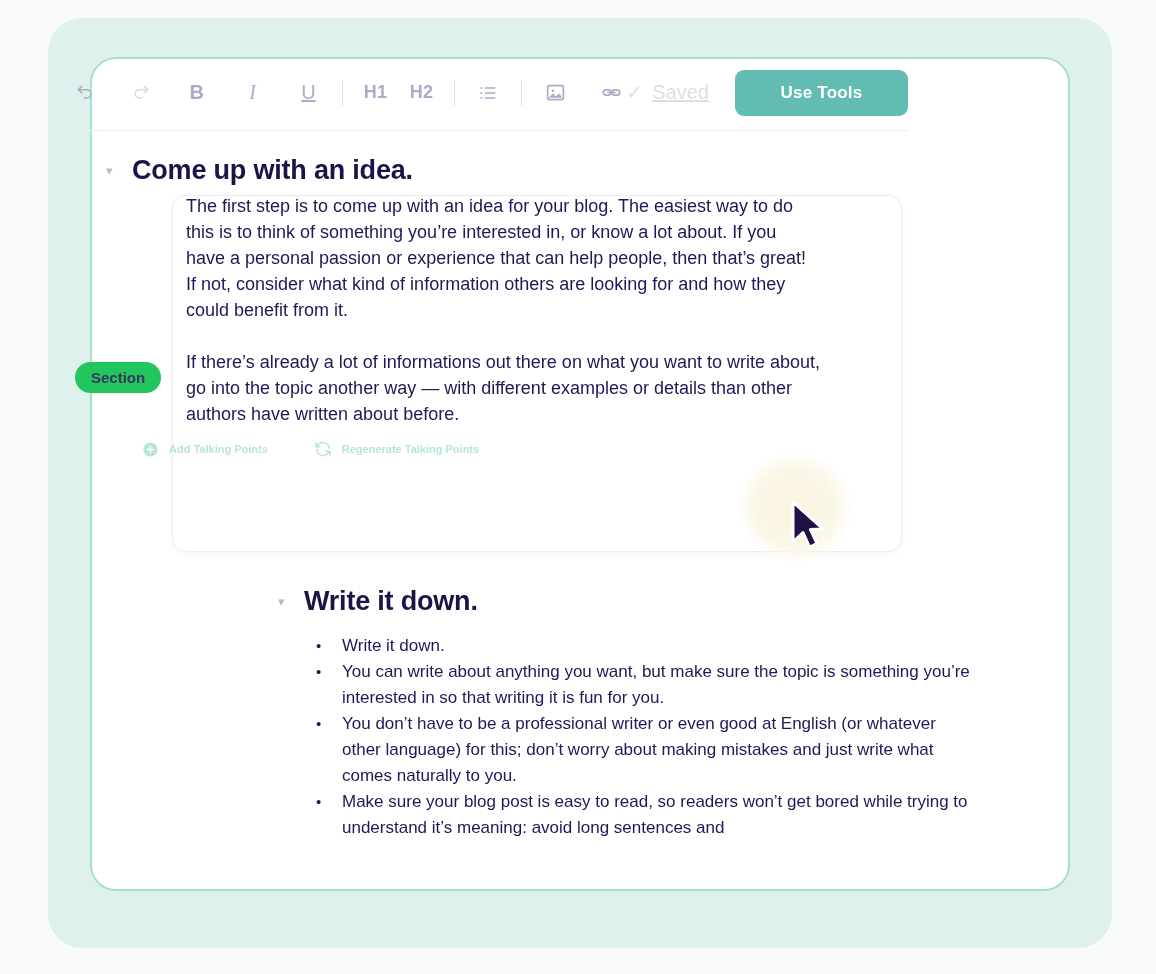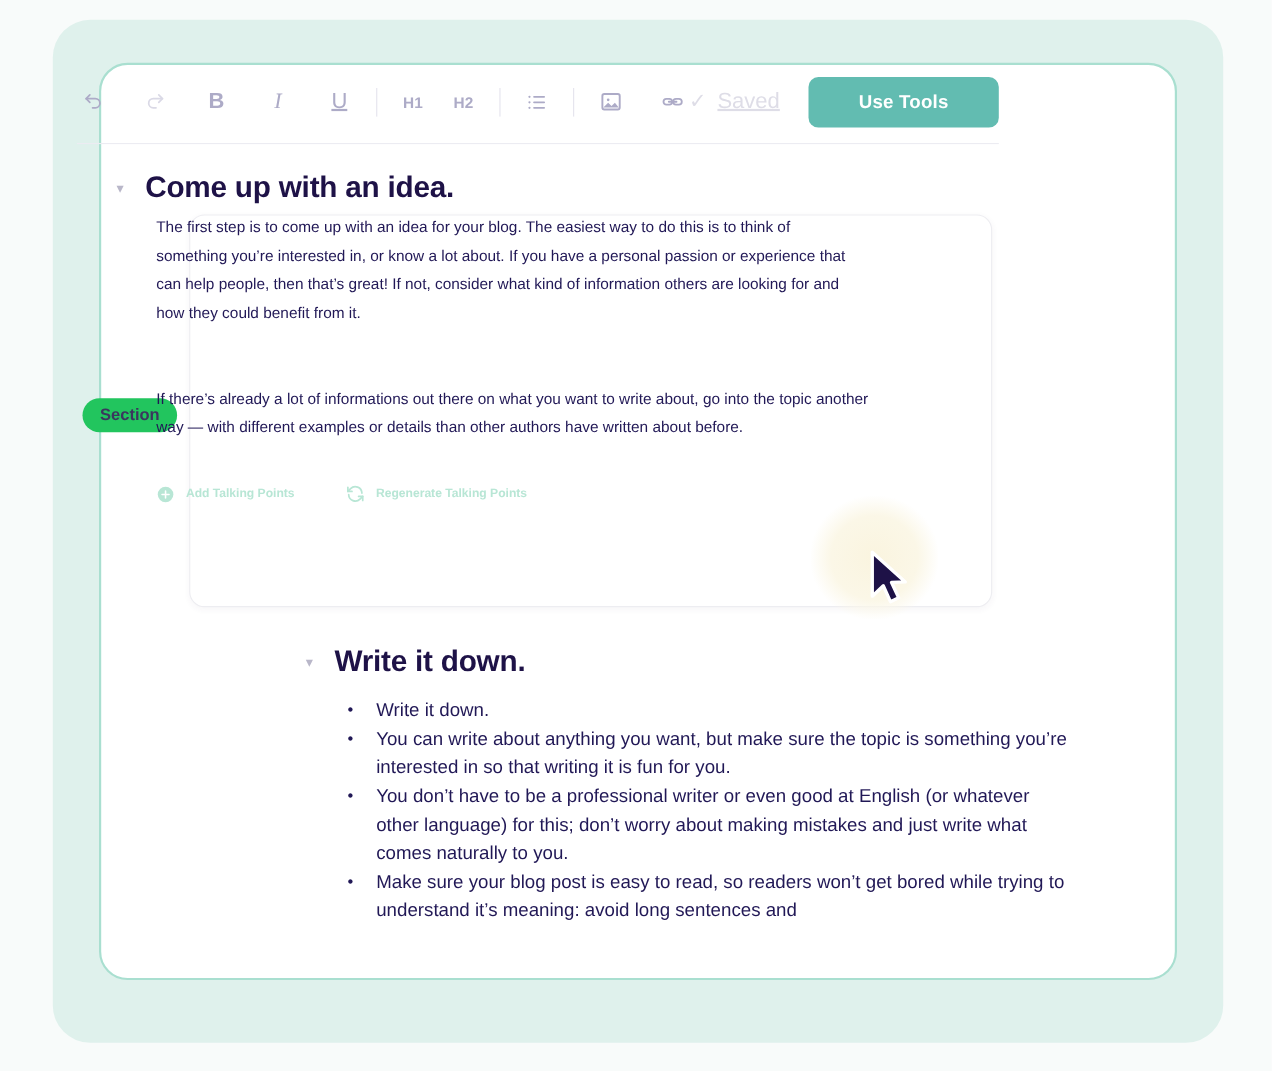--- a/index.html
+++ b/index.html
@@ -57,21 +57,21 @@
     min-width: 30px;
     cursor: pointer;
     user-select: none;
   }
   .tb-btn.disabled { color: #DAD9E6; }
 
   .tb-undo, .tb-redo { font-size: 22px; line-height: 1; }
   .tb-bold   { font-size: 20px; font-weight: bold; }
   .tb-italic { font-size: 20px; font-style: italic; font-family: "Liberation Serif", serif; }
   .tb-under  { font-size: 20px; text-decoration: underline; }
-  .tb-head   { font-size: 14px; font-weight: 600; letter-spacing: .2px; }
+  .tb-head   { font-size: 18px; font-weight: 600; letter-spacing: .2px; }
 
   .tb-gap-sm { width: 16px; }
   .tb-gap-md { width: 26px; }
 
   .tb-divider {
     width: 1px;
     height: 26px;
     background: #E4E3ED;
     margin: 0 18px;
   }
@@ -158,22 +158,23 @@
     color: #1E1247;
     font-size: 27px;
     font-weight: bold;
     letter-spacing: -.2px;
   }
 
   .sec1-heading { position: absolute; left: 106px; top: 24px; }
 
   .para {
     color: #211856;
-    font-size: 14px;
+    font-size: 18px;
     line-height: 26px;
+    margin-left: 44px;
   }
   .sec1-p1 { position: absolute; left: 142px; top: 62px; width: 632px; }
   .sec1-p2 { position: absolute; left: 142px; top: 218px; width: 648px; }
 
   .actions {
     position: absolute;
     left: 142px;
     top: 309px;
     display: flex;
     align-items: center;

